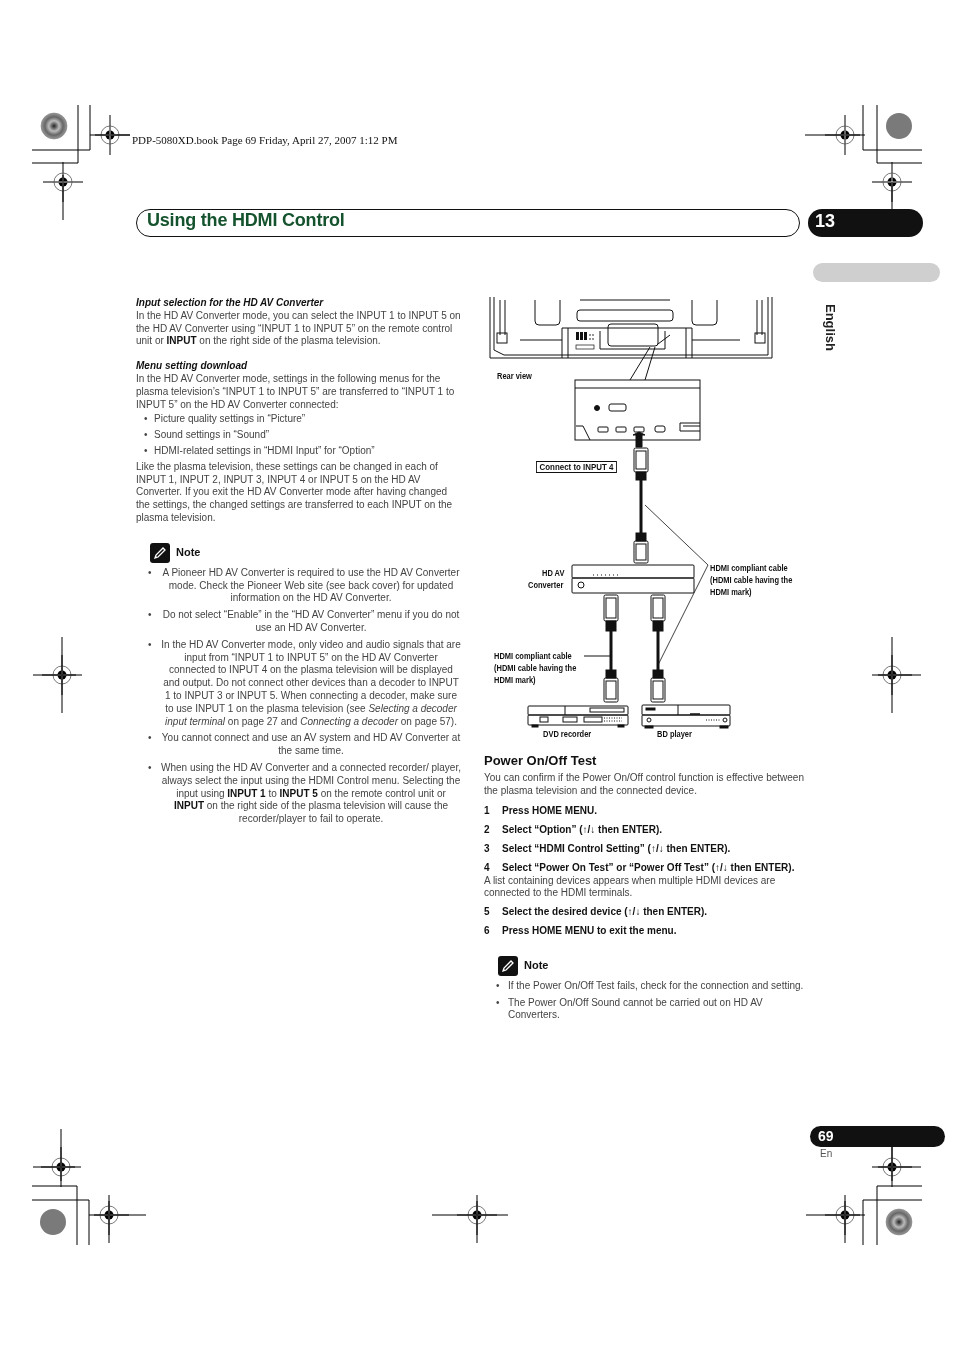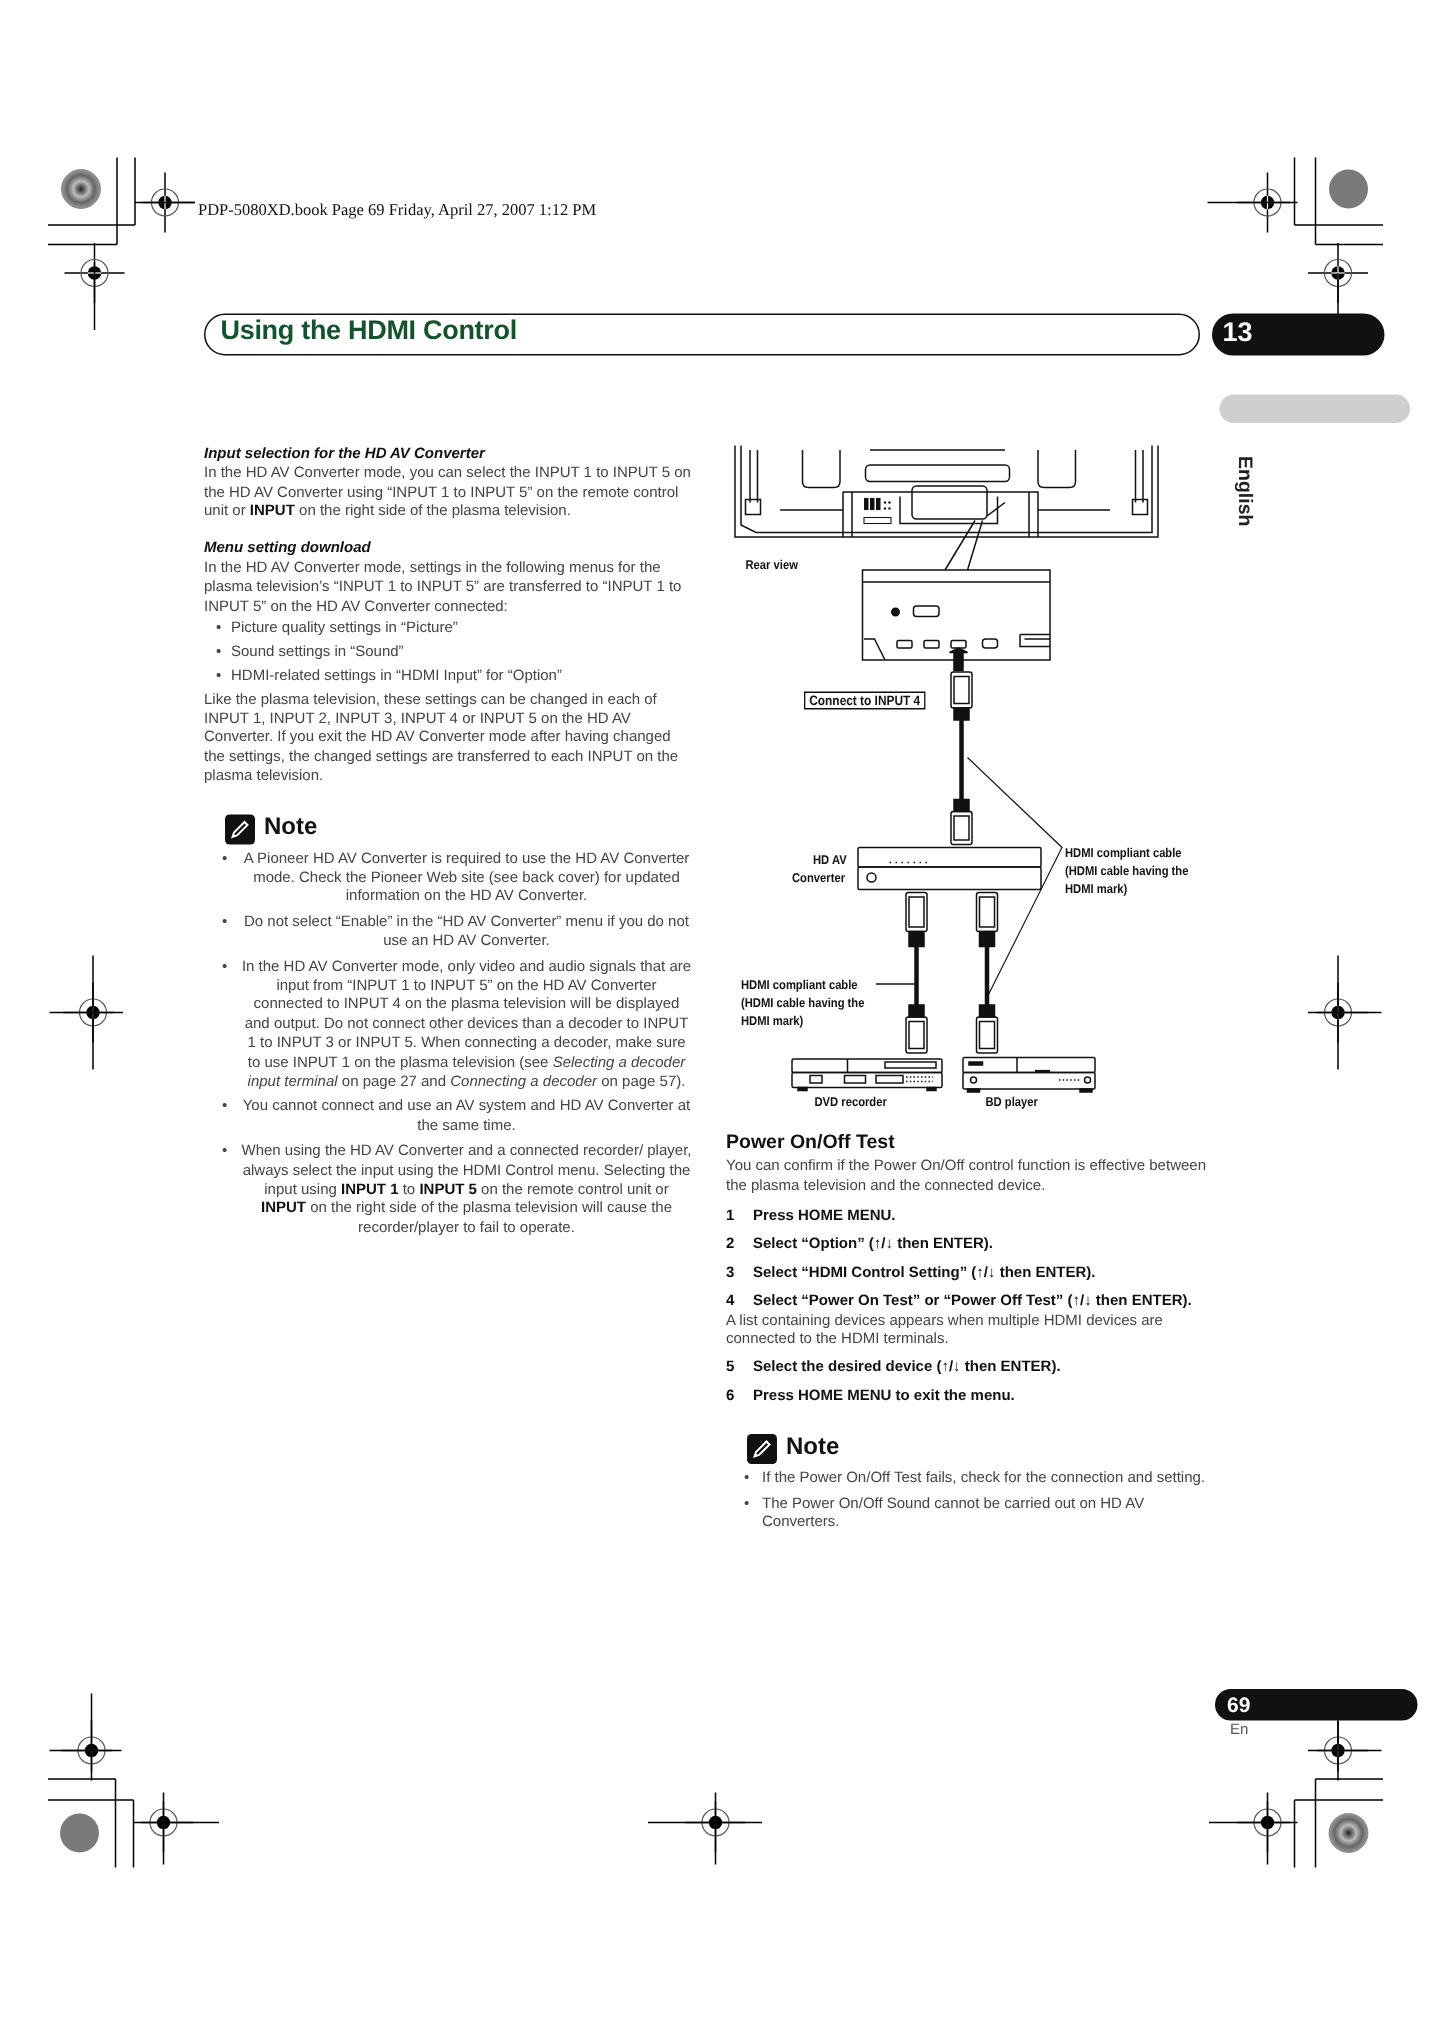--- a/index.html
+++ b/index.html
@@ -24,21 +24,21 @@
   .col p { margin: 0; }
   .sub-h { font-weight: bold; font-style: italic; color: #111; font-size: 10px; margin: 0 0 2px 0; }
   .b { font-weight: bold; color: #111; }
   .i { font-style: italic; }
   ul.bul { list-style: none; margin: 2px 0 3px 0; padding: 0 0 0 8px; }
   ul.bul li { position: relative; padding-left: 10px; margin-bottom: 3px; }
   ul.bul li::before { content: "\2022"; position: absolute; left: 0; top: 0; color: #444; }
 
   .note-head { display: flex; align-items: center; gap: 6px; margin: 0 0 4px 14px; }
   .note-icon { width: 20px; height: 20px; background: #111; border-radius: 3px; display: flex; align-items: center; justify-content: center; }
-  .note-label { font-weight: bold; color: #111; font-size: 16px; }
+  .note-label { font-weight: bold; color: #111; font-size: 11px; }
   ul.notes { list-style: none; margin: 0; padding: 0 0 0 6px; }
   ul.notes li { position: relative; padding-left: 12px; margin-bottom: 4px; }
   ul.notes li::before { content: "\2022"; position: absolute; left: 0; top: 0; }
 
   .sec-h { font-size: 13px; font-weight: bold; color: #111; margin: 0 0 4px 0; }
   .step { font-weight: bold; color: #111; margin: 6px 0; display: flex; }
   .step .n { width: 18px; flex: none; }
   .step.wrap { display: block; }
   .step.wrap .n { display: inline-block; width: 18px; }
 

